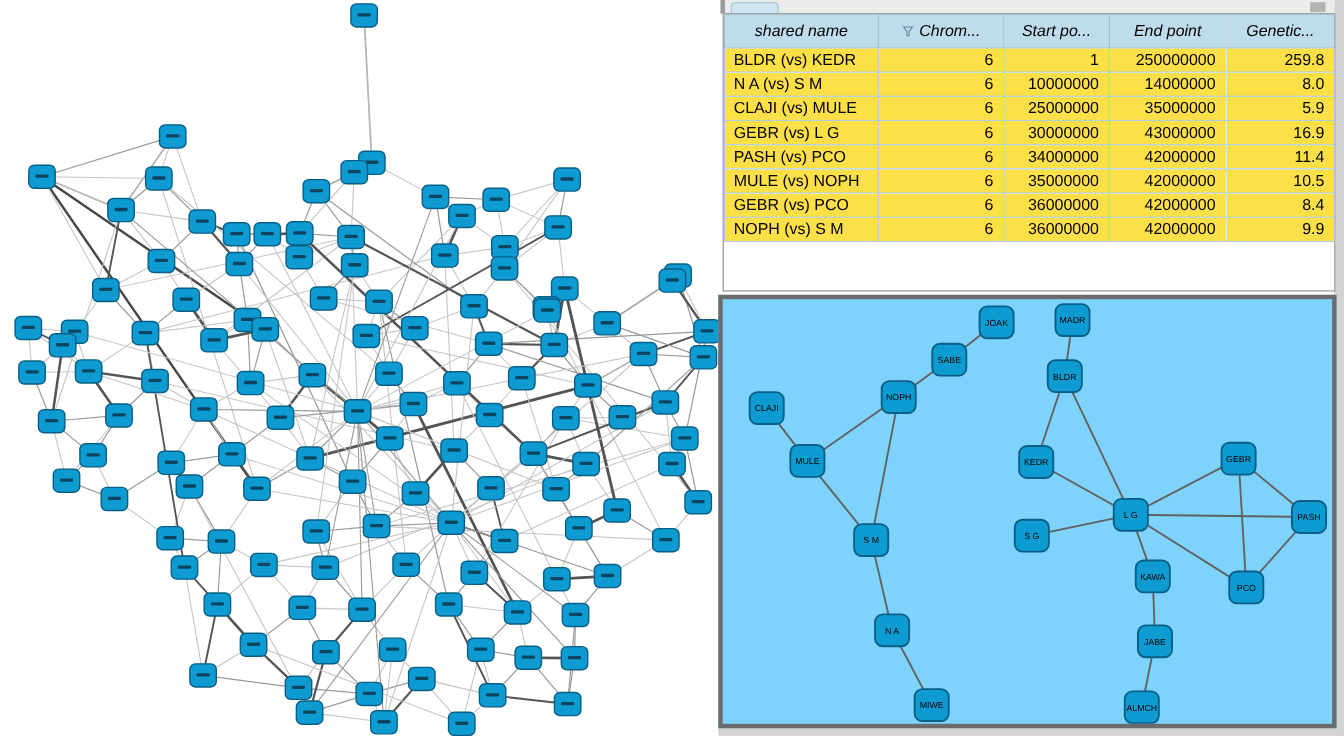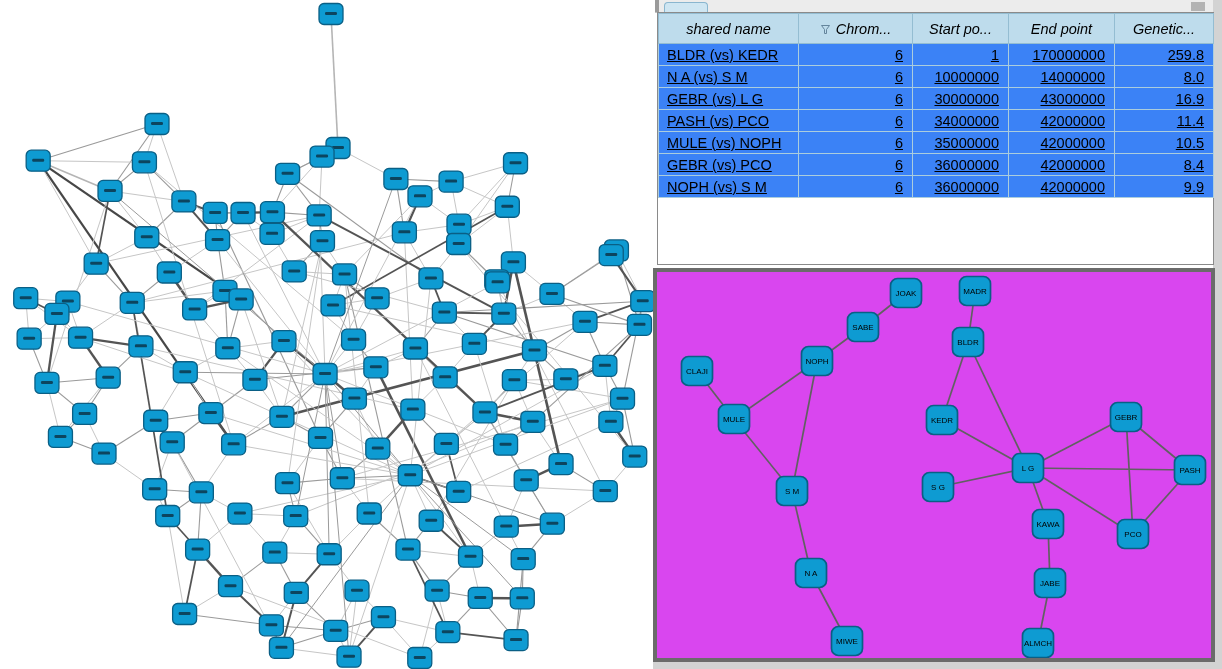--- a/index.html
+++ b/index.html
@@ -11,26 +11,26 @@
   .tab-strip{position:absolute;left:655px;top:0;width:558px;height:12px;background:#ececec;border-bottom:1px solid #c2c2c2;}
   .tab-frag{position:absolute;left:9px;top:2px;width:44px;height:10px;background:#cfe6f2;border:1px solid #8ab6cf;border-bottom:none;border-radius:4px 4px 0 0;box-sizing:border-box;}
   .strip-btn{position:absolute;right:8px;top:2px;width:14px;height:9px;background:#b3b3b3;}
   .strip-ledge{position:absolute;left:0;top:0;width:4px;height:12px;background:#9a9a9a;}
 
   .table-panel{position:absolute;left:657px;top:12px;width:557px;height:253px;background:#fff;
                border:1px solid #8a8a8a;box-sizing:border-box;}
   table{border-collapse:collapse;table-layout:fixed;width:100%;font-size:14.5px;color:#000;}
   th{background:#bedcec;height:29px;border:1px solid #94bdd2;font-weight:normal;
      text-align:center;white-space:nowrap;overflow:hidden;padding:0 4px;font-style:italic;}
-  td{height:21px;border:1px solid #abcddd;white-space:nowrap;overflow:hidden;padding:0 9px;background:#3b82f6;text-decoration:underline;}
+  td{height:21px;border:1px solid #abcddd;white-space:nowrap;overflow:hidden;padding:0 9px;background:#fde047;}
   td.name{text-align:left;padding-left:8px;}
   td.num{text-align:right;}
   th .funnel{vertical-align:-1px;margin-right:5px;}
 
-  .graph-panel{position:absolute;left:653px;top:268px;width:562px;height:394px;background:#d946ef;
+  .graph-panel{position:absolute;left:653px;top:268px;width:562px;height:394px;background:#7dd3fc;
                border:4px solid #6b6b6b;box-sizing:border-box;}
   svg text{font-family:"Liberation Sans",sans-serif;}
 </style>
 </head>
 <body>
 
 <div class="left-panel">
   <svg id="dense-svg" width="655" height="669" viewBox="0 0 655 669">
       <line x1="331" y1="14" x2="338" y2="148" stroke="#b5b5b5" stroke-width="1.60"></line>
       <line x1="38.17937175557017" y1="160.70177152380347" x2="241.12720168754458" y2="299.4236040376127" stroke="#474747" stroke-width="2.20"></line>
@@ -912,29 +912,36 @@
           <th><span>Start po...</span></th>
           <th><span>End point</span></th>
           <th><span>Genetic...</span></th>
         </tr>
       </thead>
     <tbody id="tbody-rows">
         <tr>
           <td class="name">BLDR (vs) KEDR</td>
           <td class="num">6</td>
           <td class="num">1</td>
-          <td class="num">170000000</td>
+          <td class="num">250000000</td>
           <td class="num">259.8</td>
         </tr>
         <tr>
           <td class="name">N A (vs) S M</td>
           <td class="num">6</td>
           <td class="num">10000000</td>
           <td class="num">14000000</td>
           <td class="num">8.0</td>
+        </tr>
+        <tr>
+          <td class="name">CLAJI (vs) MULE</td>
+          <td class="num">6</td>
+          <td class="num">25000000</td>
+          <td class="num">35000000</td>
+          <td class="num">5.9</td>
         </tr>
         <tr>
           <td class="name">GEBR (vs) L G</td>
           <td class="num">6</td>
           <td class="num">30000000</td>
           <td class="num">43000000</td>
           <td class="num">16.9</td>
         </tr>
         <tr>
           <td class="name">PASH (vs) PCO</td>

